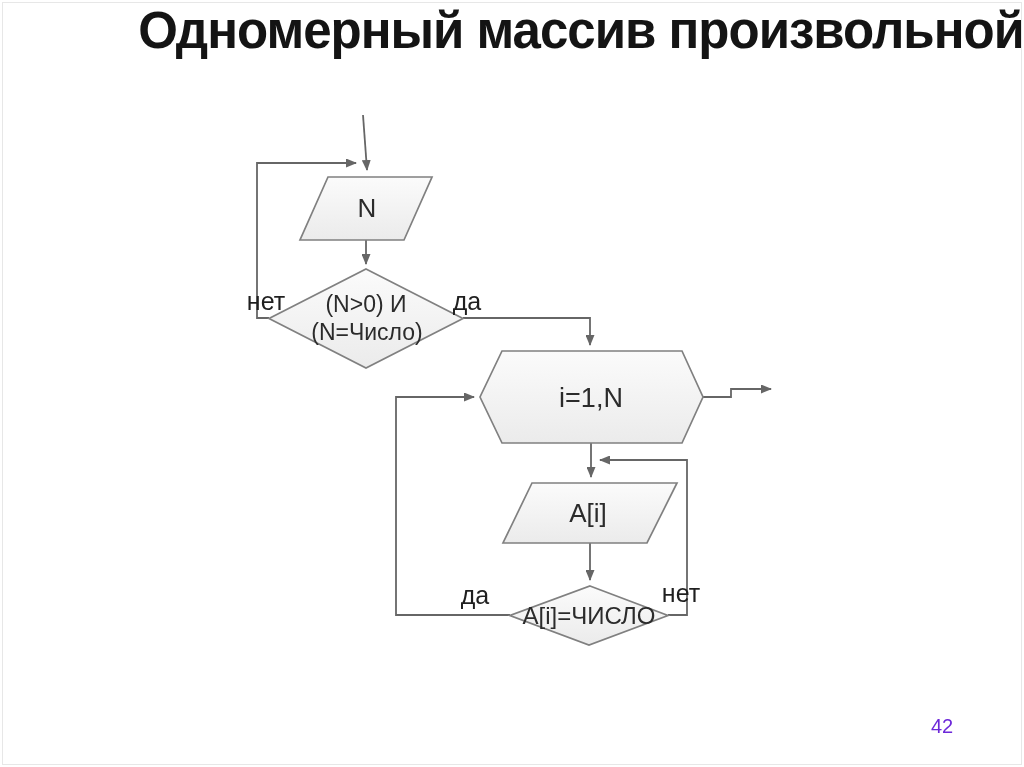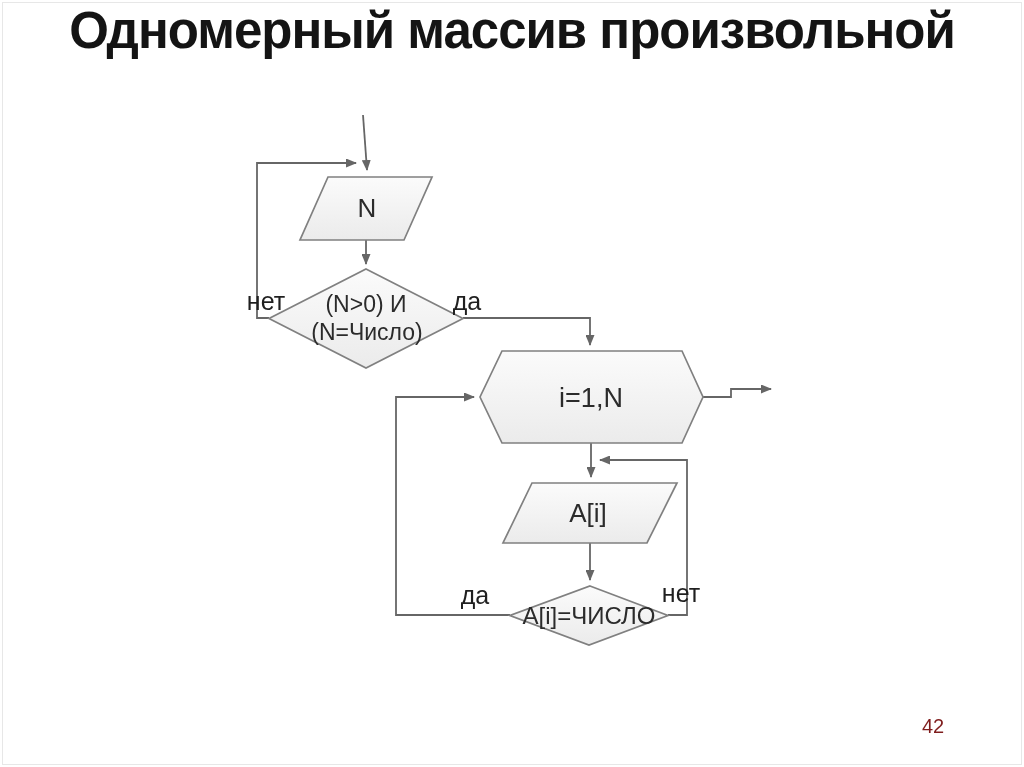--- a/index.html
+++ b/index.html
@@ -5,27 +5,27 @@
   html,body { margin:0; padding:0; background:#ffffff; }
   .slide {
     position:relative; width:1024px; height:767px; background:#ffffff;
     font-family:"Liberation Sans", sans-serif; overflow:hidden;
   }
   .frame {
     position:absolute; left:2px; top:2px; right:2px; bottom:2px;
     border:1px solid #e7e7e7; pointer-events:none;
   }
   .title {
-    position:absolute; top:4px; left:0; width:1024px; text-align:center;
+    position:absolute; top:4px; left:0; width:1024px; text-align:right;
     font-weight:700; font-size:51px; line-height:54px; color:#141414;
     letter-spacing:-1px; white-space:nowrap;
   }
   .page-num {
-    position:absolute; left:922px; top:715px; width:40px; text-align:left;
-    font-size:20px; color:#7f1d1d;
+    position:absolute; left:922px; top:715px; width:40px; text-align:center;
+    font-size:20px; color:#6d28d9;
   }
   svg.diagram { position:absolute; left:0; top:0; }
   .shape { fill:url(#shapeFill); stroke:#808080; stroke-width:1.7; }
   .connector { fill:none; stroke:#666666; stroke-width:1.8; }
   text { fill:#2b2b2b; text-anchor:middle; font-family:"Liberation Sans", sans-serif; }
   .node-label { font-size:26px; }
   .node-label-big { font-size:27px; }
   .cond-label { font-size:23px; }
   .cond-label-2 { font-size:24px; }
   .branch-label { font-size:25px; fill:#1f1f1f; }

